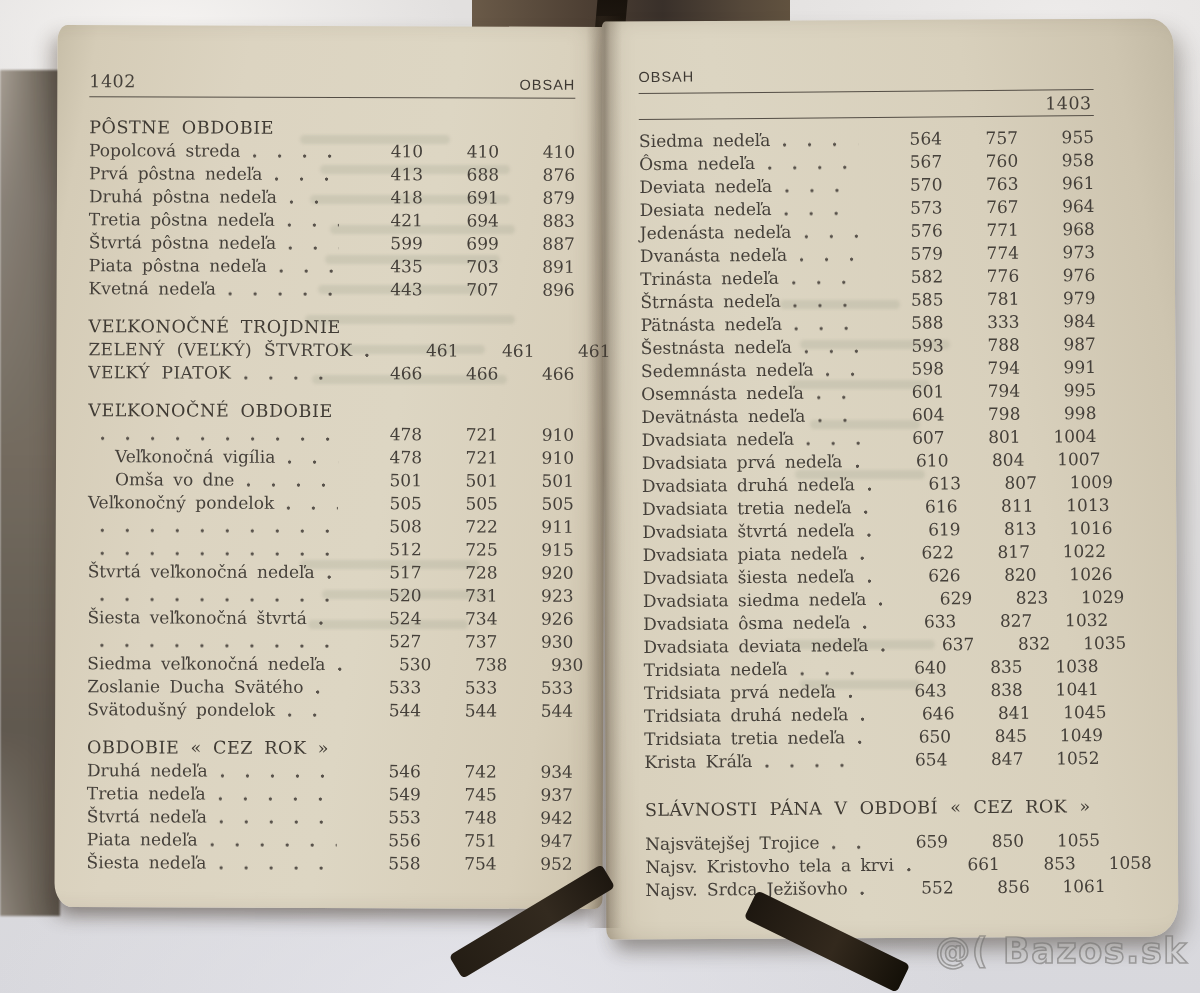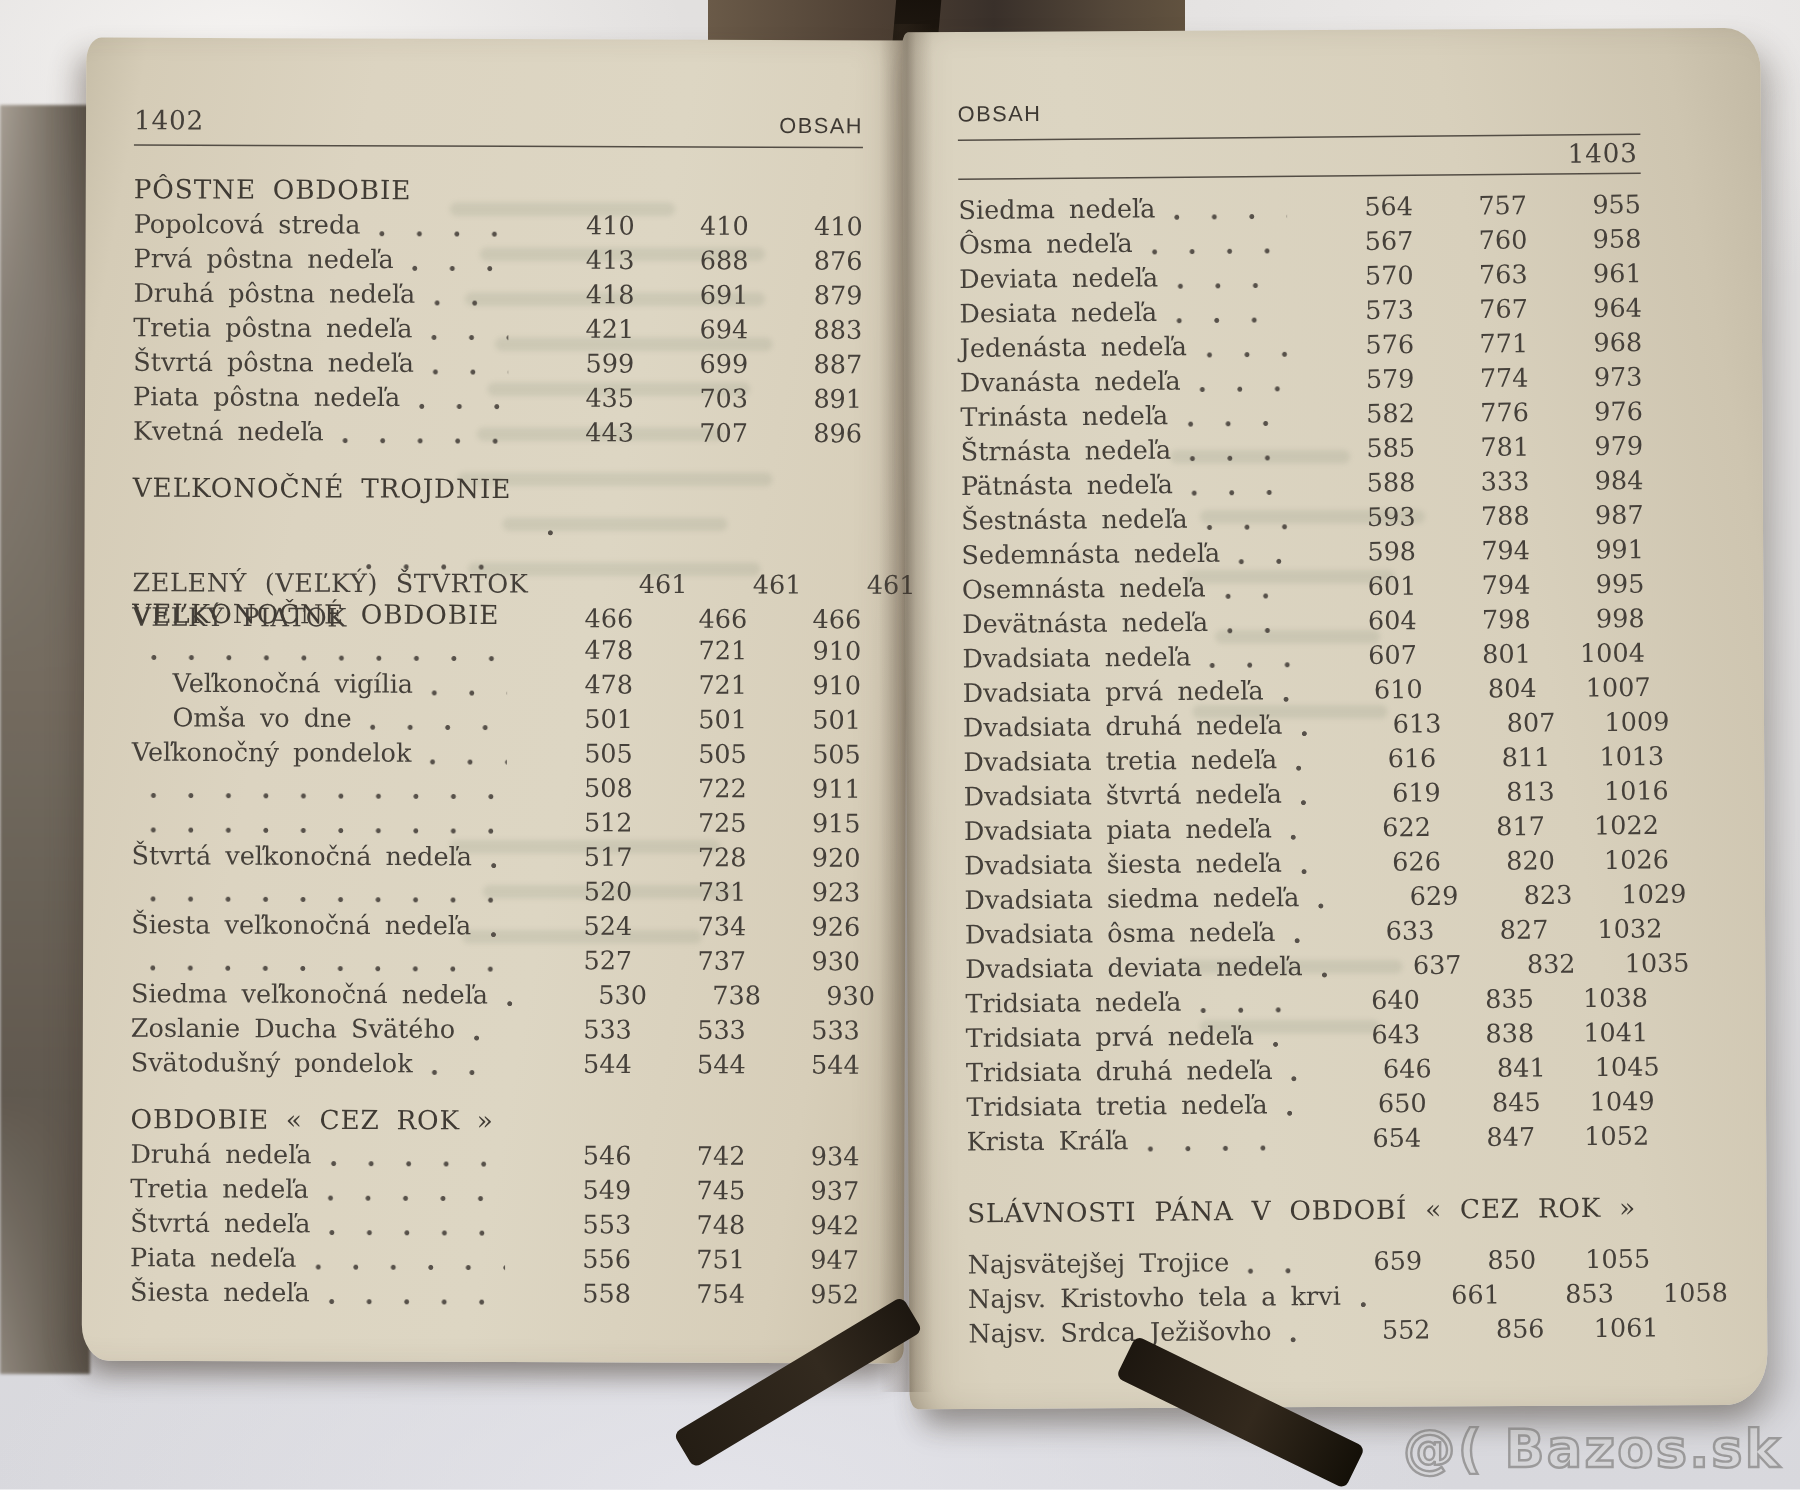--- a/index.html
+++ b/index.html
@@ -47,30 +47,30 @@
     border-bottom:1.6px solid #534d45;padding-bottom:5px;margin-bottom:18px;}
   .pagenum{font-size:17.5px;letter-spacing:0.5px;}
   .runhead{font-family:"Liberation Sans",sans-serif;font-weight:normal;font-size:14.5px;letter-spacing:1px;color:#3e3933;}
   .rp-h1{border-bottom:1.5px solid #534d45;padding-bottom:7px;}
   .rp-h2{border-bottom:1.5px solid #534d45;text-align:right;padding:3px 2px 2px 0;margin-bottom:10px;}
   .sec-head{margin-top:14px;height:24px;line-height:24px;font-size:17.5px;letter-spacing:0.6px;word-spacing:5px;color:#403b34;white-space:nowrap;}
   .sec-head.first{margin-top:0;}
   .trow{display:flex;align-items:baseline;height:23px;line-height:23px;white-space:nowrap;}
   .tlabel{word-spacing:4px;}
   .indent .tlabel{padding-left:27px;}
-  .caps .tlabel{letter-spacing:0.4px;word-spacing:6px;margin-top:40px;}
+  .caps .tlabel{letter-spacing:0.4px;word-spacing:6px;}
   .dots{flex:1 1 auto;align-self:stretch;margin:0 8px 0 12px;min-width:10px;
     background-image:radial-gradient(circle at 2.5px 70%, #57514a 1.35px, rgba(0,0,0,0) 1.9px);
     background-size:25px 100%;background-repeat:repeat-x;}
   .tnum{flex:0 0 76px;text-align:right;font-variant-numeric:tabular-nums;}
   .slav-head{margin-top:26px;margin-bottom:13px;font-size:17.5px;letter-spacing:0.5px;word-spacing:6px;color:#403b34;white-space:nowrap;}
   
   .ghost{position:absolute;height:9px;border-radius:5px;background:rgba(104,114,92,0.13);filter:blur(1.6px);z-index:2;pointer-events:none;}
   
-  .watermark{position:absolute;right:12px;bottom:6px;z-index:20;
+  .watermark{position:absolute;right:12px;bottom:22px;z-index:20;
     font-family:"DejaVu Sans",sans-serif;font-weight:bold;font-size:35px;letter-spacing:1.5px;
     color:rgba(205,203,201,0.22);-webkit-text-stroke:1.6px rgba(112,110,108,0.58);}
 </style>
 </head>
 <body style="--ink: #45403a;">
 
 <div class="cover-top"></div>
 <div class="ribbon-top"></div>
 <div class="ribbon-glint"></div>
 <div class="left-edge"></div>
@@ -198,21 +198,21 @@
         <span class="tnum">728</span>
         <span class="tnum">920</span>
       </div>
       <div class="trow">
         <span class="dots"></span>
         <span class="tnum">520</span>
         <span class="tnum">731</span>
         <span class="tnum">923</span>
       </div>
       <div class="trow">
-        <span class="tlabel">Šiesta veľkonočná nedeľa</span>
+        <span class="tlabel">Šiesta veľkonočná štvrtá</span>
         <span class="dots"></span>
         <span class="tnum">524</span>
         <span class="tnum">734</span>
         <span class="tnum">926</span>
       </div>
       <div class="trow">
         <span class="dots"></span>
         <span class="tnum">527</span>
         <span class="tnum">737</span>
         <span class="tnum">930</span>

